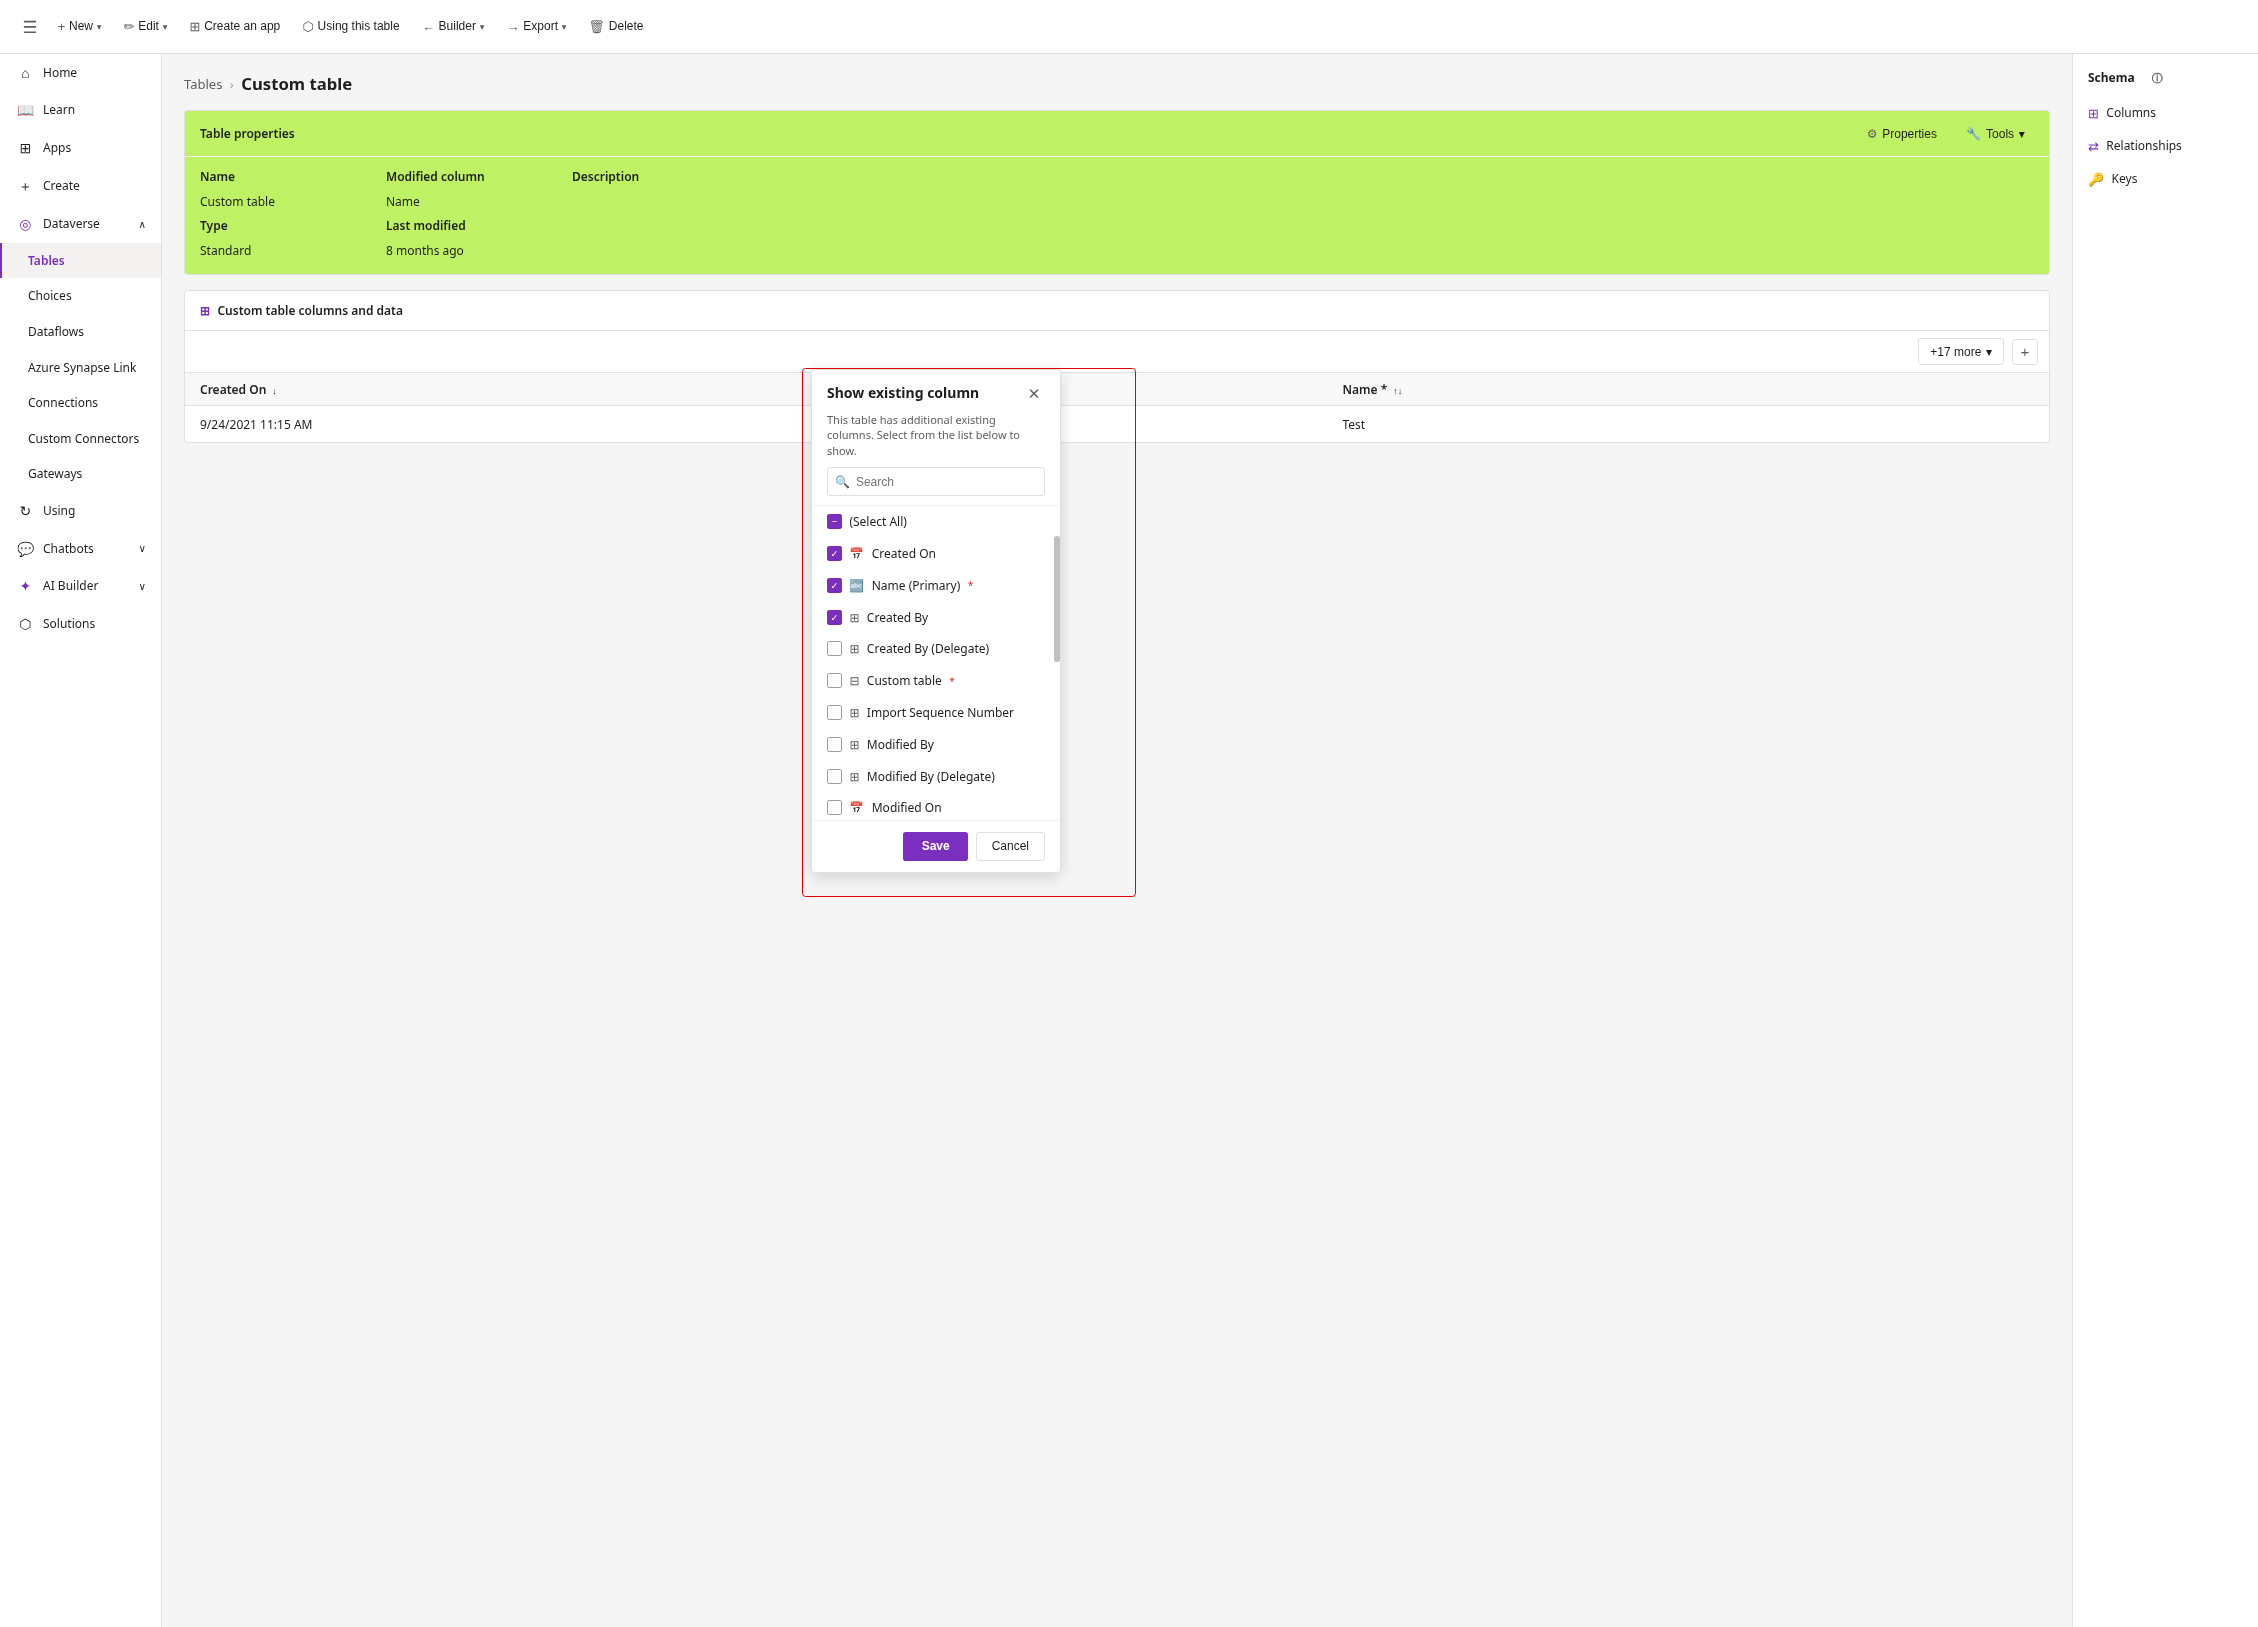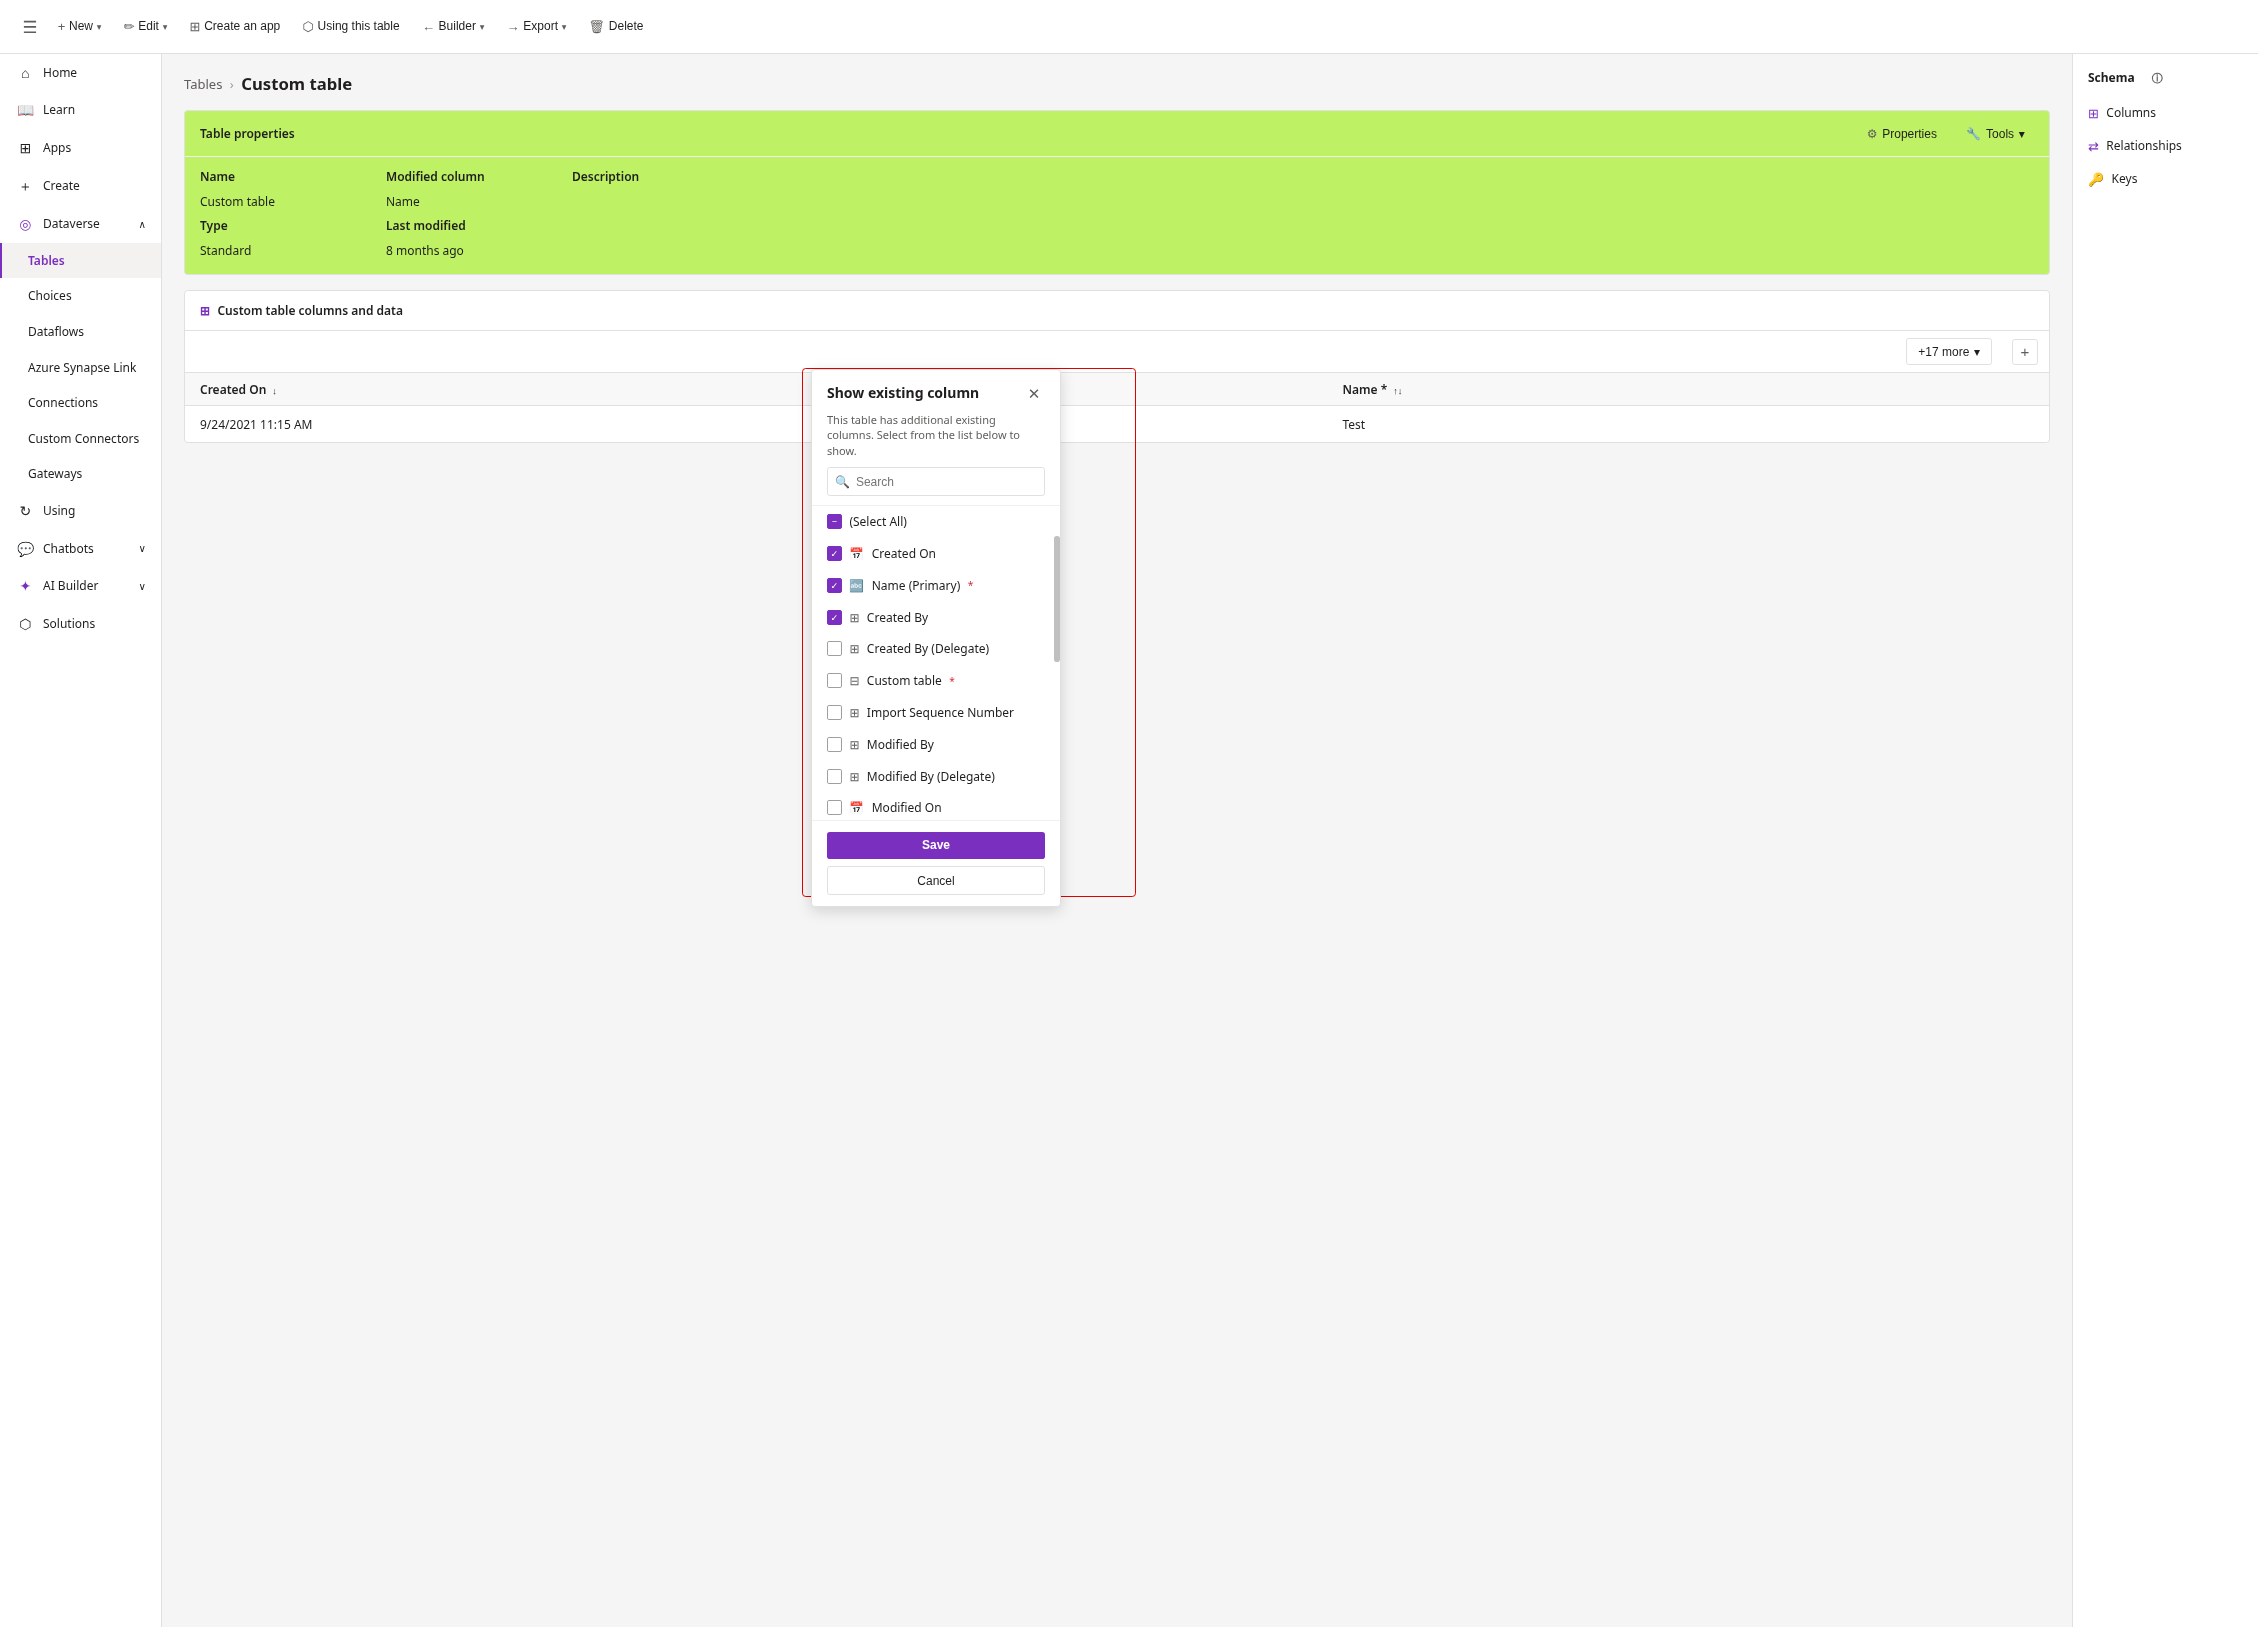--- a/index.html
+++ b/index.html
@@ -92,21 +92,21 @@
     table { width: 100%; border-collapse: collapse; font-size: 12px; }
     th {
       background: #f8f8f8; border-bottom: 0.9px solid #e0e0e0;
       padding: 7.4px 15px; text-align: left; font-weight: 600;
       color: #201f1e; white-space: nowrap; cursor: pointer;
     }
     td { padding: 9.3px 15px; border-bottom: 0.9px solid #f0f0f0; color: #201f1e; }
     tr:last-child td { border-bottom: none; }
 
     .col-actions {
-      display: flex; align-items: center; gap: 20px;
+      display: flex; align-items: center; gap: 8px;
       padding: 7.4px 11px; border-bottom: 0.9px solid #e0e0e0;
       background: #fff;
     }
     .col-more-btn {
       display: flex; align-items: center; gap: 4.6px;
       padding: 5.6px 11px; border: 0.9px solid #e0e0e0; border-radius: 2.8px;
       background: #fff; cursor: pointer; font-size: 12px; color: #201f1e;
     }
     .col-add-btn {
       width: 26px; height: 26px; border: 0.9px solid #e0e0e0; border-radius: 2.8px;
@@ -191,21 +191,21 @@
 
     
     .modal-list-wrapper { position: relative; }
     .scrollbar-thumb {
       position: absolute; right: 0; top: 10%; width: 5.6px; height: 40%;
       background: #c0c0c0; border-radius: 2.8px;
     }
 
     .modal-footer {
       display: flex; gap: 7.4px; padding: 11px 15px;
-      border-top: 0.9px solid #f0f0f0; justify-content: flex-end; flex-direction: column;
+      border-top: 0.9px solid #f0f0f0; justify-content: flex-end;
     }
     .btn-primary {
       padding: 6.5px 18.6px; background: #7B2FBE; color: #fff;
       border: none; border-radius: 2.8px; cursor: pointer; font-size: 12px; font-weight: 600;
     }
     .btn-secondary {
       padding: 6.5px 15px; background: #fff; color: #201f1e;
       border: 0.9px solid #e0e0e0; border-radius: 2.8px; cursor: pointer; font-size: 12px;
     }
 

